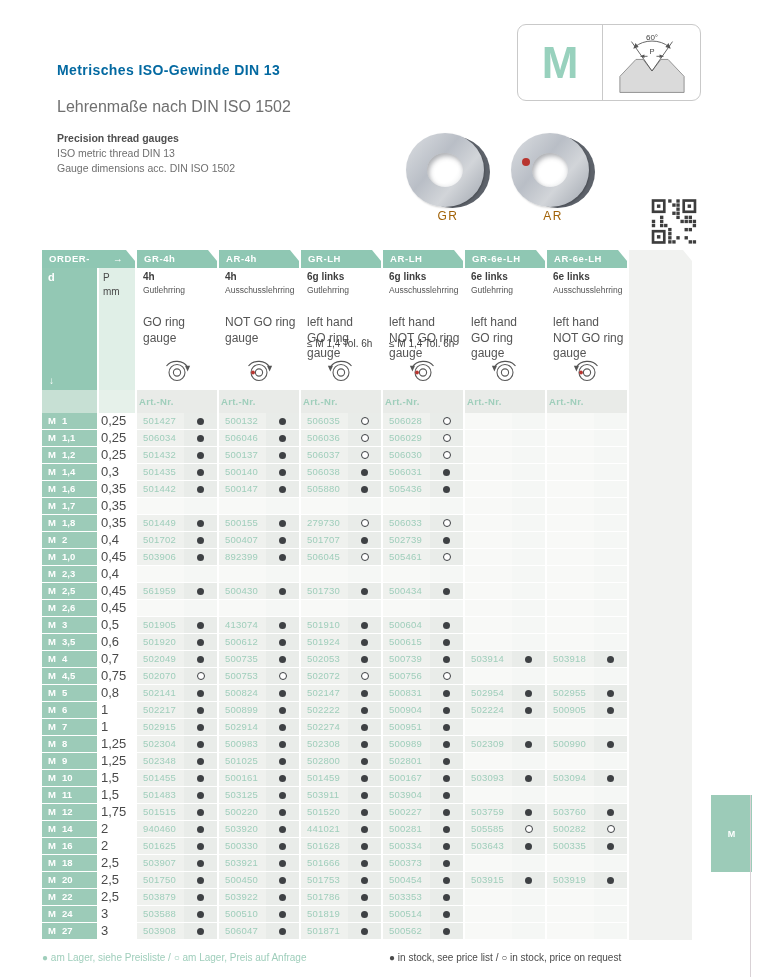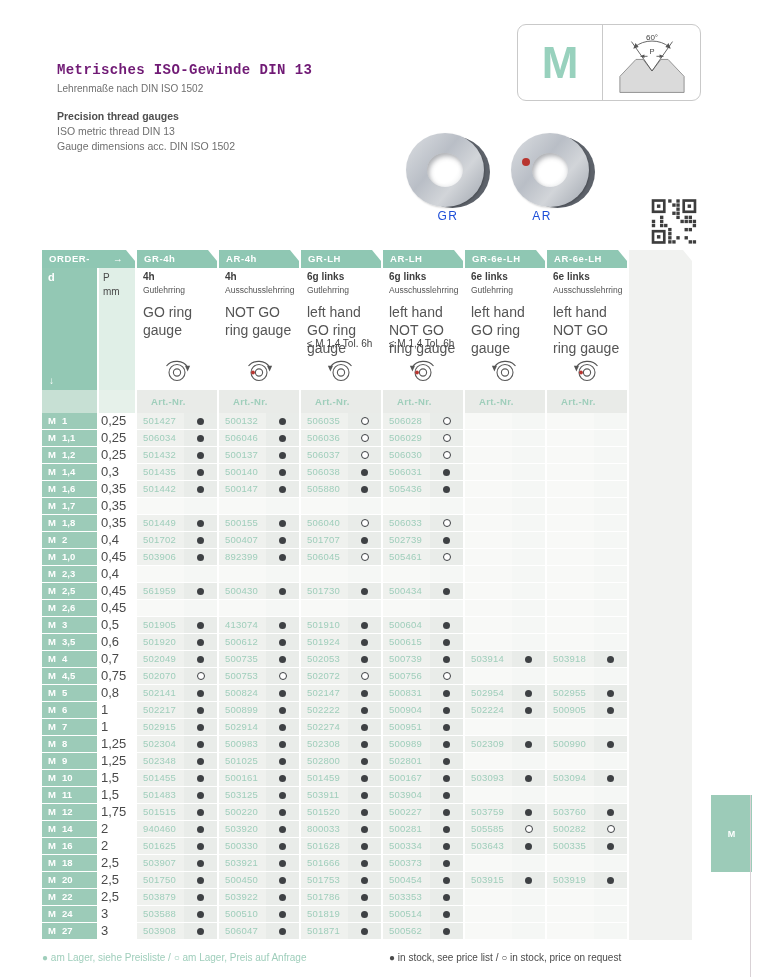--- a/index.html
+++ b/index.html
@@ -2,43 +2,43 @@
 <html><head>
 <meta charset="utf-8">
 <style>
   html,body{margin:0;padding:0;background:#fff;}
   .page{position:relative;width:757px;height:977px;background:#ffffff;overflow:hidden;
         font-family:"Liberation Sans",sans-serif;-webkit-font-smoothing:antialiased;}
 
   
   .titles{position:absolute;left:57px;top:56px;}
   .t1{font-size:15px;font-weight:bold;color:#4f4f4f;letter-spacing:.4px;}
-  .t2{font-size:14px;font-weight:bold;color:#701a75;margin-top:6px;letter-spacing:.4px;font-family:Liberation Mono, monospace;}
-  .t3{font-size:10px;color:#6f6f6f;margin-top:5px;}
+  .t2{font-size:14px;font-weight:bold;color:#0369a1;margin-top:6px;letter-spacing:.4px;}
+  .t3{font-size:16px;color:#6f6f6f;margin-top:20px;}
   .t4{font-size:10.5px;font-weight:bold;color:#4f4f4f;margin-top:16px;}
   .t5{font-size:10.5px;color:#6f6f6f;margin-top:3px;}
 
   
   .badge{position:absolute;left:517px;top:24px;width:184px;height:77px;border:1.5px solid #c9c9c9;
          border-radius:9px;display:flex;background:#fff;box-sizing:border-box;}
   .badge-left{width:84px;display:flex;align-items:center;justify-content:center;
               border-right:1.5px solid #c9c9c9;font-size:44px;font-weight:bold;color:#98d1bd;}
   .badge-right{flex:1;display:flex;align-items:center;justify-content:flex-end;}
 
   
   .ring{position:absolute;width:84px;height:78px;}
   .ring .back{position:absolute;left:9px;top:3px;width:75px;height:72px;border-radius:50%;background:#5d626a;}
   .ring .face{position:absolute;left:0;top:0;width:78px;height:74px;border-radius:50%;
               background:linear-gradient(130deg,#d8dbdf 5%,#b9bec6 40%,#d2d5d9 65%,#9fa5ae 100%);
               box-shadow:1px 1px 2px rgba(0,0,0,.2);}
   .ring .hole{position:absolute;left:21px;top:20px;width:36px;height:34px;border-radius:50%;
               background:radial-gradient(circle at 40% 40%,#ffffff 55%,#e8eaec 100%);
               box-shadow:inset 2px 3px 5px rgba(70,75,85,.45);}
   .ring .mark{position:absolute;left:11px;top:25px;width:8px;height:8px;border-radius:50%;background:#b8352f;}
-  .ring-label{position:absolute;width:84px;text-align:center;color:#1d4ed8;font-size:12px;letter-spacing:1.5px;top:209px;}
+  .ring-label{position:absolute;width:84px;text-align:center;color:#a16207;font-size:12px;letter-spacing:1.5px;top:209px;}
 
   
   .qr{position:absolute;left:651px;top:199px;}
 
   
   .gtable{position:absolute;left:42px;top:250px;width:650px;}
   .bands{display:flex;height:18px;}
   .band{background:#8fc7b3;color:#fff;font-size:9.5px;font-weight:bold;letter-spacing:.6px;
         line-height:18px;padding-left:7px;box-sizing:border-box;
         clip-path:polygon(0 0,calc(100% - 9px) 0,100% 11px,100% 100%,0 100%);}
@@ -47,29 +47,29 @@
 
   .desc-row{display:flex;height:122px;}
   .dcell{width:55px;background:#93c8b4;margin-right:2px;position:relative;color:#fff;}
   .d-top{font-size:11px;font-weight:bold;padding:3px 0 0 6px;}
   .d-arrow{position:absolute;bottom:4px;left:7px;font-size:10px;font-weight:bold;}
   .pcell{width:36px;background:#e0efe7;margin-right:2px;font-size:10px;color:#4a4a4a;
          padding:3px 0 0 4px;box-sizing:border-box;line-height:1.35;}
   .desc{width:80px;margin-right:2px;position:relative;box-sizing:border-box;padding:3px 0 12px 6px;}
   .grade{font-size:10px;font-weight:bold;color:#3f3f3f;}
   .dline1{font-size:8.5px;color:#555;margin-top:3px;}
-  .dblock{font-size:14px;color:#555;margin-top:8px;line-height:1.3;}
+  .dblock{font-size:12px;color:#555;margin-top:20px;line-height:1.3;}
   .note{position:absolute;top:70px;left:6px;font-size:10px;color:#444;white-space:nowrap;}
   .icon{position:absolute;bottom:1px;left:50%;transform:translateX(-50%);}
 
   .artrow{display:flex;height:23px;line-height:23px;}
   .art-d{width:55px;background:#c7e0d4;margin-right:2px;}
   .art-p{width:36px;background:#e6f1ea;margin-right:2px;}
   .art-c{width:80px;background:#e9ebe8;margin-right:2px;font-size:9.5px;font-weight:bold;
-         color:#9fcebb;padding-left:14px;box-sizing:border-box;letter-spacing:.3px;}
+         color:#9fcebb;padding-left:2px;box-sizing:border-box;letter-spacing:.3px;}
 
   .row{display:flex;height:16px;margin-bottom:1px;}
   .rl{width:55px;background:#9ccbb8;margin-right:2px;color:#fff;font-size:9.5px;font-weight:bold;
       line-height:16px;display:flex;}
   .rl .m{padding-left:6px;width:14px;}
   .rp{width:36px;margin-right:2px;font-size:13px;color:#4a4a4a;line-height:16px;padding-left:2px;box-sizing:border-box;}
   .rc{width:80px;margin-right:2px;display:flex;}
   .rc .a{width:47px;font-size:9.5px;color:#9fcebb;line-height:16px;padding-left:6px;
          box-sizing:border-box;letter-spacing:.2px;background:#eff1ee;}
   .rc .s{flex:1;display:flex;align-items:center;justify-content:center;background:#e9ece9;}
@@ -125,21 +125,21 @@
     <div class="face"></div>
     <div class="hole"></div>
   </div>
   <div class="ring" style="left:511px;top:133px;">
     <div class="back"></div>
     <div class="face"></div>
     <div class="hole"></div>
     <div class="mark"></div>
   </div>
   <div class="ring-label" style="left:406px;">GR</div>
-  <div class="ring-label" style="left:500px;">AR</div>
+  <div class="ring-label" style="left:511px;">AR</div>
 
   <svg class="qr" width="46" height="45" viewBox="0 0 44 44" id="qr-svg">
       <rect x="1.5" y="1.5" width="11" height="11" fill="none" stroke="#3d3d3d" stroke-width="2.6"></rect>
       <rect x="5.3" y="5.3" width="3.4" height="3.4" fill="#3d3d3d"></rect>
       <rect x="31.5" y="1.5" width="11" height="11" fill="none" stroke="#3d3d3d" stroke-width="2.6"></rect>
       <rect x="35.3" y="5.3" width="3.4" height="3.4" fill="#3d3d3d"></rect>
       <rect x="1.5" y="31.5" width="11" height="11" fill="none" stroke="#3d3d3d" stroke-width="2.6"></rect>
       <rect x="5.3" y="35.3" width="3.4" height="3.4" fill="#3d3d3d"></rect>
       <rect x="0.3" y="20.3" width="3.3" height="3.3" fill="#3d3d3d"></rect>
       <rect x="0.3" y="24.3" width="3.3" height="3.3" fill="#3d3d3d"></rect>
@@ -527,21 +527,21 @@
               <span class="dot"></span>
             </span>
           </div>
           <div class="rc">
             <span class="a">500155</span>
             <span class="s">
               <span class="dot"></span>
             </span>
           </div>
           <div class="rc">
-            <span class="a">506040</span>
+            <span class="a">279730</span>
             <span class="s">
               <span class="dot open"></span>
             </span>
           </div>
           <div class="rc">
             <span class="a">506033</span>
             <span class="s">
               <span class="dot open"></span>
             </span>
           </div>
@@ -1237,21 +1237,21 @@
               <span class="dot"></span>
             </span>
           </div>
           <div class="rc">
             <span class="a">503920</span>
             <span class="s">
               <span class="dot"></span>
             </span>
           </div>
           <div class="rc">
-            <span class="a">800033</span>
+            <span class="a">441021</span>
             <span class="s">
               <span class="dot"></span>
             </span>
           </div>
           <div class="rc">
             <span class="a">500281</span>
             <span class="s">
               <span class="dot"></span>
             </span>
           </div>

